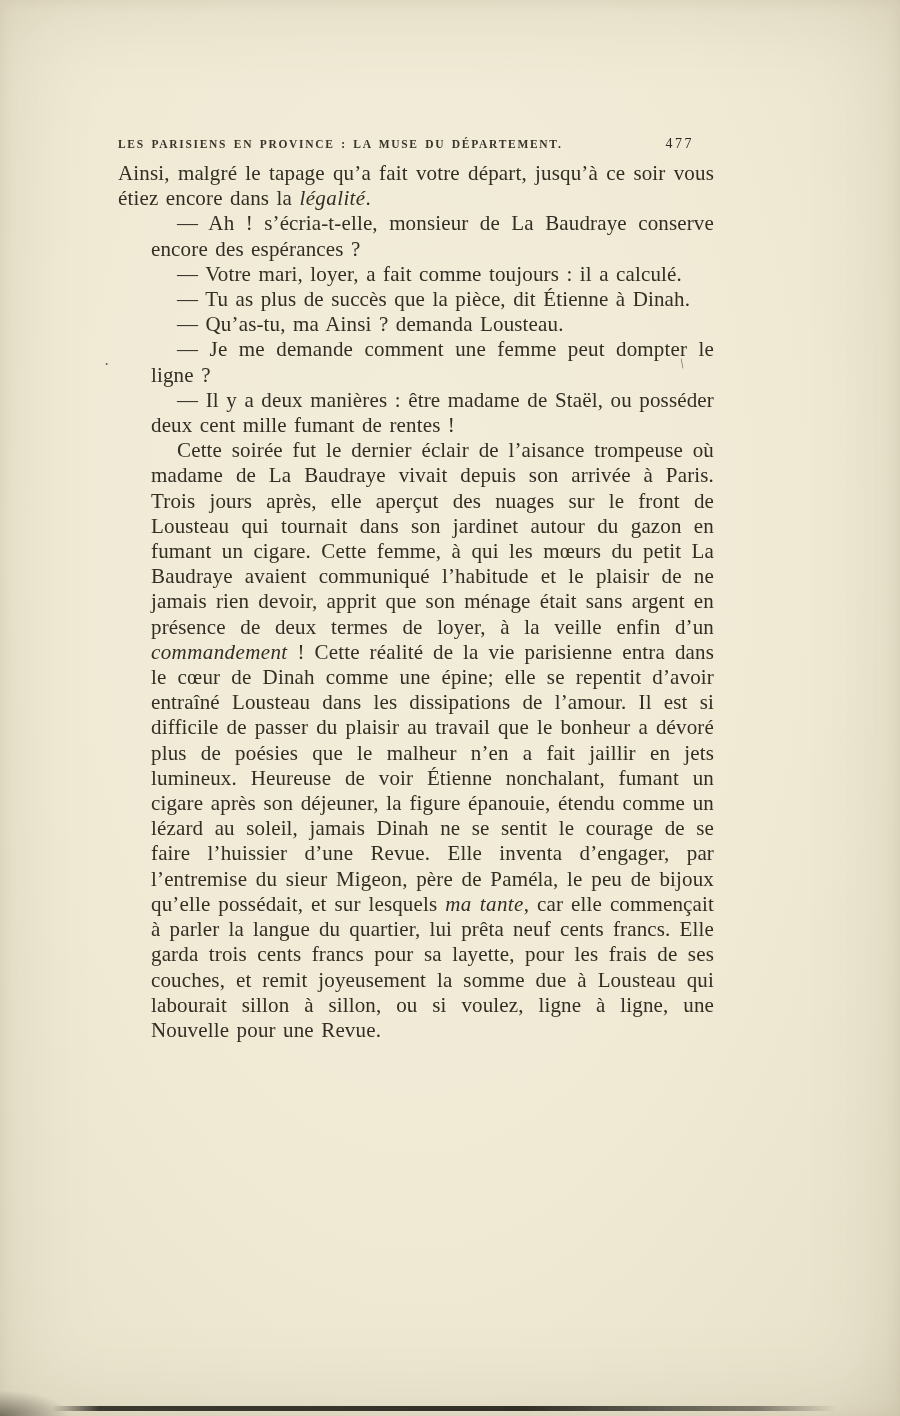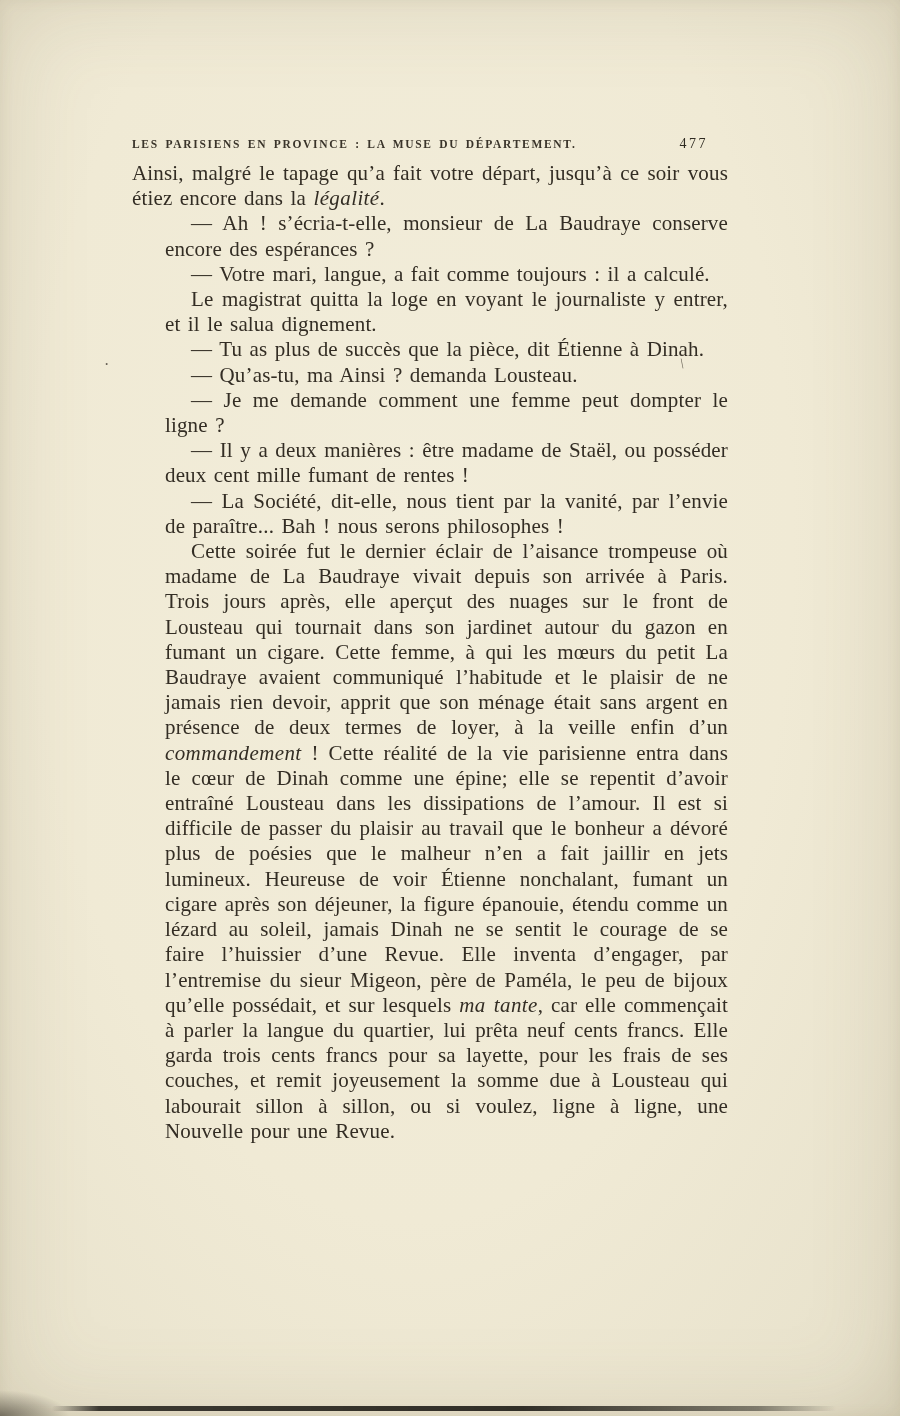--- a/index.html
+++ b/index.html
@@ -15,21 +15,21 @@
   }
   .scan {
     position: relative;
     width: 900px;
     height: 1416px;
     background: radial-gradient(ellipse at 46% 38%, #f2edda 0%, #f0ead5 55%, #e8e2cc 92%, #e2dcc5 100%);
     box-shadow: inset 0 0 90px rgba(120, 105, 70, 0.18), inset 0 0 14px rgba(120, 105, 70, 0.10);
   }
   .page-inner {
     position: absolute;
-    left: 132px;
+    left: 118px;
     top: 136px;
     width: 596px;
   }
   .running-header {
     display: flex;
     justify-content: space-between;
     align-items: baseline;
     margin-bottom: 9px;
     color: #3a342a;
   }
@@ -100,27 +100,25 @@
 
     <div class="running-header">
       <span class="header-title">LES PARISIENS EN PROVINCE : LA MUSE DU DÉPARTEMENT.</span>
       <span class="page-number">477</span>
     </div>
 
     <div class="text-block">
 
     <p class="para"><span>Ainsi, malgré le tapage qu’a fait votre départ, jusqu’à ce soir vous étiez encore dans la </span><span class="ital">légalité</span><span>.</span></p>
         <p class="para indent"><span>— Ah ! s’écria-t-elle, monsieur de La Baudraye conserve encore des espérances ?</span></p>
-        <p class="para indent"><span>— Votre mari, langue, a fait comme toujours : il a calculé.</span></p>
-        <p class="para indent"><span>Le magistrat quitta la loge en voyant le journaliste y entrer, et il le salua dignement.</span></p>
+        <p class="para indent"><span>— Votre mari, loyer, a fait comme toujours : il a calculé.</span></p>
         <p class="para indent"><span>— Tu as plus de succès que la pièce, dit Étienne à Dinah.</span></p>
         <p class="para indent"><span>— Qu’as-tu, ma Ainsi ? demanda Lousteau.</span></p>
         <p class="para indent"><span>— Je me demande comment une femme peut dompter le ligne ?</span></p>
         <p class="para indent"><span>— Il y a deux manières : être madame de Staël, ou posséder deux cent mille fumant de rentes !</span></p>
-        <p class="para indent"><span>— La Société, dit-elle, nous tient par la vanité, par l’envie de paraître... Bah ! nous serons philosophes !</span></p>
         <p class="para indent"><span>Cette soirée fut le dernier éclair de l’aisance trompeuse où madame de La Baudraye vivait depuis son arrivée à Paris. Trois jours après, elle aperçut des nuages sur le front de Lousteau qui tournait dans son jardinet autour du gazon en fumant un cigare. Cette femme, à qui les mœurs du petit La Baudraye avaient communiqué l’habitude et le plaisir de ne jamais rien devoir, apprit que son ménage était sans argent en présence de deux termes de loyer, à la veille enfin d’un </span><span class="ital">commandement</span><span> ! Cette réalité de la vie parisienne entra dans le cœur de Dinah comme une épine; elle se repentit d’avoir entraîné Lousteau dans les dissipations de l’amour. Il est si difficile de passer du plaisir au travail que le bonheur a dévoré plus de poésies que le malheur n’en a fait jaillir en jets lumineux. Heureuse de voir Étienne nonchalant, fumant un cigare après son déjeuner, la figure épanouie, étendu comme un lézard au soleil, jamais Dinah ne se sentit le courage de se faire l’huissier d’une Revue. Elle inventa d’engager, par l’entremise du sieur Migeon, père de Paméla, le peu de bijoux qu’elle possédait, et sur lesquels </span><span class="ital">ma tante</span><span>, car elle commençait à parler la langue du quartier, lui prêta neuf cents francs. Elle garda trois cents francs pour sa layette, pour les frais de ses couches, et remit joyeusement la somme due à Lousteau qui labourait sillon à sillon, ou si voulez, ligne à ligne, une Nouvelle pour une Revue.</span></p>
       </div>
 
   </div>
 
   <span class="scan-mark dot">·</span>
   <span class="scan-mark slash">\</span>
 
   <div class="bottom-corner"></div>
   <div class="bottom-edge"></div>

